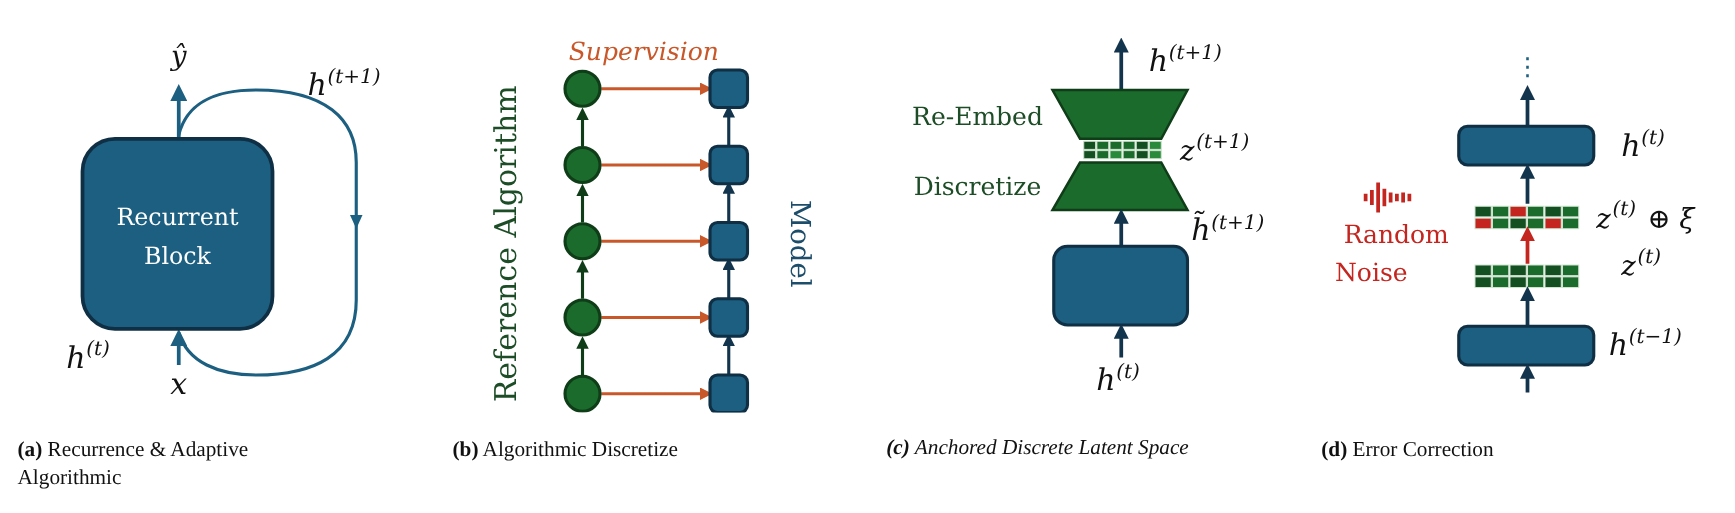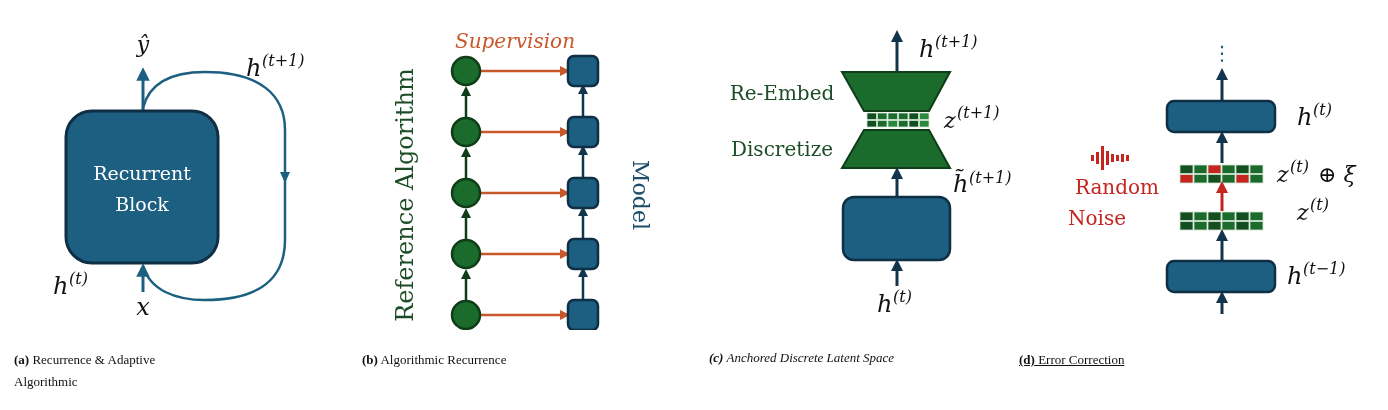--- a/index.html
+++ b/index.html
@@ -1,21 +1,21 @@
 <!DOCTYPE html>
 <html><head>
 <meta charset="utf-8">
 <style>
   html, body { margin: 0; padding: 0; background: #ffffff; }
   body { width: 1388px; height: 410px; position: relative; overflow: hidden; font-family: "DejaVu Serif", serif; }
   svg { position: absolute; left: 0; top: 0; }
   .math { font-family: "DejaVu Serif", serif; font-style: italic; fill: #111; }
   .sup { font-family: "DejaVu Serif", serif; font-style: italic; fill: #111; }
   .lbl { font-family: "DejaVu Serif", serif; }
-  .caption { position: absolute; font-family: "Liberation Serif", serif; font-size: 13px; color: #111; line-height: 22px; }
+  .caption { position: absolute; font-family: "Liberation Serif", serif; font-size: 17px; color: #111; line-height: 22px; }
   .caption b { font-weight: bold; }
 </style>
 </head>
 <body>
 
 <svg width="1388" height="330" viewBox="0 0 1388 330">
   <defs>
     <marker id="arrDark" viewBox="0 0 10 10" refX="5" refY="5" markerWidth="4" markerHeight="4" orient="auto-start-reverse">
       <path d="M0,0 L10,5 L0,10 z" fill="#12344c"></path>
     </marker>
@@ -178,22 +178,22 @@
   </g>
 </svg>
 
 <div class="caption" style="left:14px; top:349px;">
   <b>(a)</b>
   <span>Recurrence &amp; Adaptive</span><br>
   <span>Algorithmic</span>
 </div>
 <div class="caption" style="left:362px; top:349px;">
   <b>(b)</b>
-  <span>Algorithmic Recurrence</span>
+  <span>Algorithmic Discretize</span>
 </div>
 <div class="caption" style="left:709px; top:347px;font-style:italic;">
   <b>(c)</b>
   <span>Anchored Discrete Latent Space</span>
 </div>
-<div class="caption" style="left:1019px; top:349px;text-decoration:underline;">
+<div class="caption" style="left:1057px; top:349px;">
   <b>(d)</b>
   <span>Error Correction</span>
 </div>
 
 </body></html>

